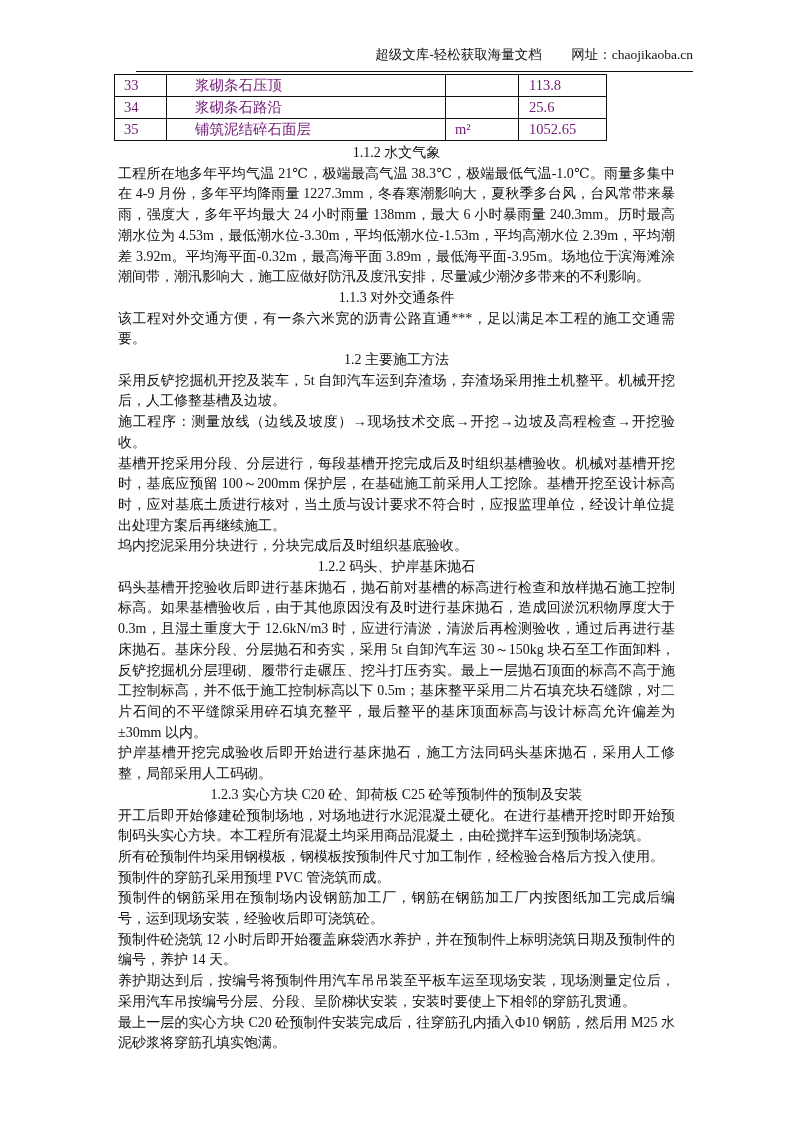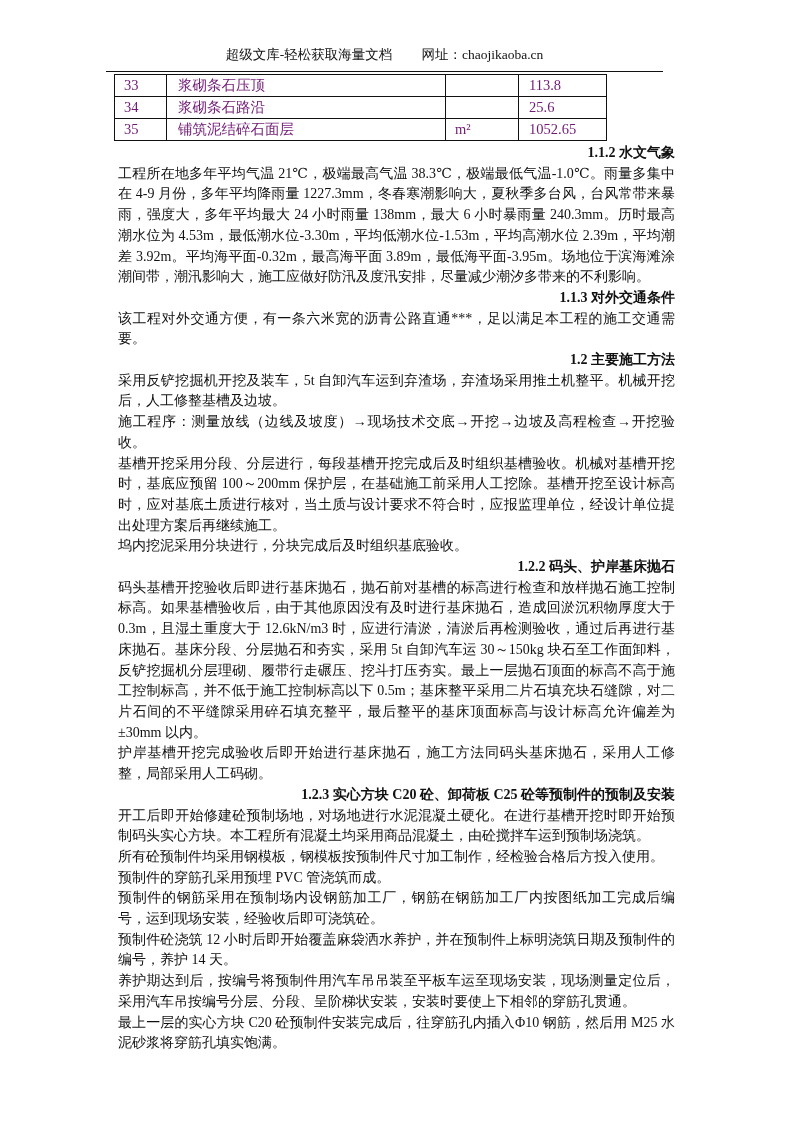--- a/index.html
+++ b/index.html
@@ -7,48 +7,48 @@
   body {
     width:793px; height:1122px; overflow:hidden;
     font-family:"Liberation Serif","DejaVu Serif",serif;
   }
   .page {
     position:relative; width:793px; height:1122px;
     background:#ffffff; color:#111111;
   }
   
   .header {
-    position:absolute; top:46px; left:106px; width:557px;
-    text-align:center; font-size:13.5px; white-space:nowrap;
+    position:absolute; top:46px; left:136px; width:557px;
+    text-align:right; font-size:13.5px; white-space:nowrap;
     border-bottom:1.8px solid #111111; padding-bottom:7px;
   }
   .header .url { margin-left:26px; }
   
   table.qty {
     position:absolute; top:74px; left:114px;
     border-collapse:collapse; table-layout:fixed;
     font-size:14.5px; color:#701a75;
   }
   .qty td {
     border:1.7px solid #111111; height:22px;
     vertical-align:middle; padding:0 3px;
     overflow:hidden; white-space:nowrap;
   }
   .qty td.c-no   { width:52px;  padding-left:9px; }
-  .qty td.c-item { width:279px; padding-left:11px; }
+  .qty td.c-item { width:279px; padding-left:28px; }
   .qty td.c-unit { width:73px;  padding-left:9px; }
   .qty td.c-qty  { width:88px;  padding-left:10px; }
   
   .doc-body {
     position:absolute; top:143px; left:118px; width:557px;
     font-size:14px; line-height:20.7px;
     text-align:justify; text-justify:inter-ideograph;
     color:#111111;
   }
-  .doc-body .heading { text-align:right;font-weight:bold; }
+  .doc-body .heading { text-align:center; }
   .doc-body p.para { margin:0; }
 </style>
 </head>
 <body>
 
 <div class="page">
 
   <div class="header">
     <span class="brand">超级文库-轻松获取海量文档</span>
     <span class="url">网址：chaojikaoba.cn</span>

